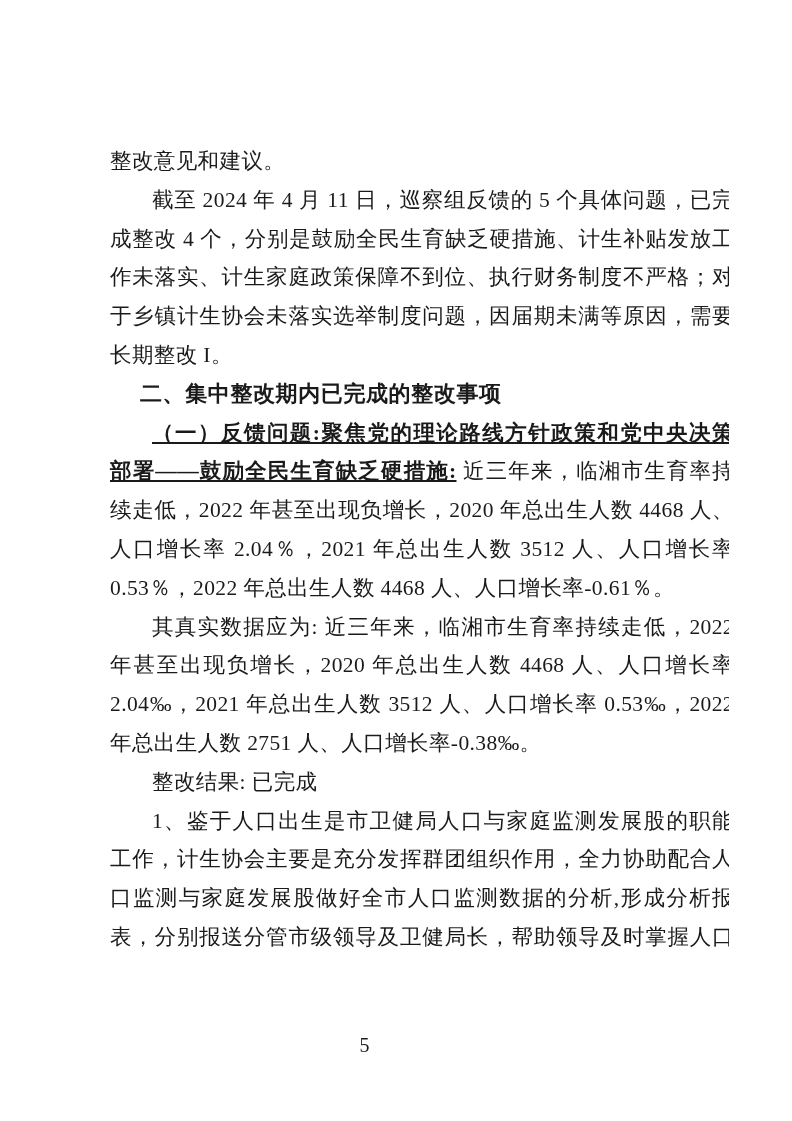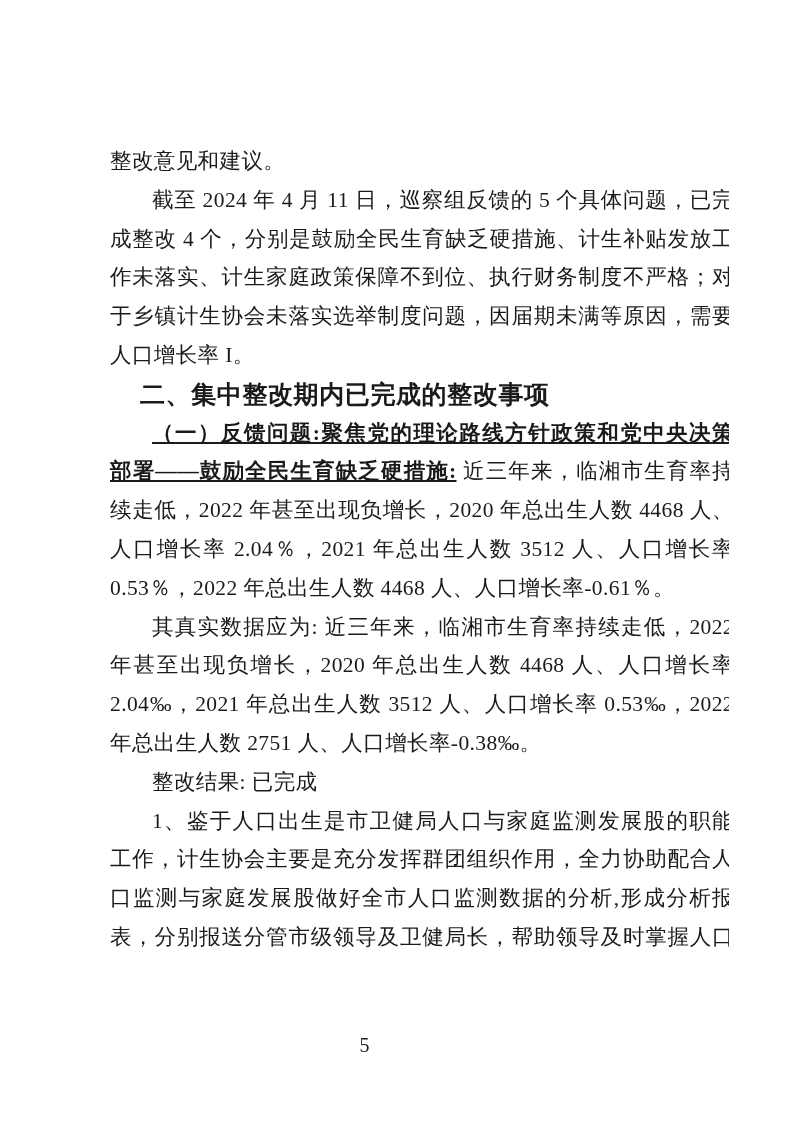--- a/index.html
+++ b/index.html
@@ -37,21 +37,21 @@
   .ind {
     text-indent: 42px;
   }
   .b {
     font-weight: bold;
     text-decoration: underline;
   }
   .heading {
     font-family: "Liberation Sans", "DejaVu Sans", sans-serif;
     font-weight: bold;
-    font-size: 25px;
+    font-size: 22px;
     text-indent: 30px;
     letter-spacing: 0.6px;
   }
   .pagenum {
     position: absolute;
     top: 1030px;
     left: 0;
     width: 100%;
     height: 30px;
     line-height: 30px;
@@ -65,21 +65,21 @@
 
 <div class="page">
   <div class="textblock">
 
     <div class="line">整改意见和建议。</div>
 
     <div class="line ind fill">截至 2024 年 4 月 11 日，巡察组反馈的 5 个具体问题，已完</div>
     <div class="line fill">成整改 4 个，分别是鼓励全民生育缺乏硬措施、计生补贴发放工</div>
     <div class="line fill">作未落实、计生家庭政策保障不到位、执行财务制度不严格；对</div>
     <div class="line fill">于乡镇计生协会未落实选举制度问题，因届期未满等原因，需要</div>
-    <div class="line">人口增长率 I。</div>
+    <div class="line">长期整改 I。</div>
 
     <div class="line heading">二、集中整改期内已完成的整改事项</div>
 
     <div class="line ind fill b">（一）反馈问题:聚焦党的理论路线方针政策和党中央决策</div>
     <div class="line fill"><span class="b">部署——鼓励全民生育缺乏硬措施:</span><span> 近三年来，临湘市生育率持</span></div>
     <div class="line fill">续走低，2022 年甚至出现负增长，2020 年总出生人数 4468 人、</div>
     <div class="line fill">人口增长率 2.04％，2021 年总出生人数 3512 人、人口增长率</div>
     <div class="line">0.53％，2022 年总出生人数 4468 人、人口增长率-0.61％。</div>
 
     <div class="line ind fill">其真实数据应为: 近三年来，临湘市生育率持续走低，2022</div>

